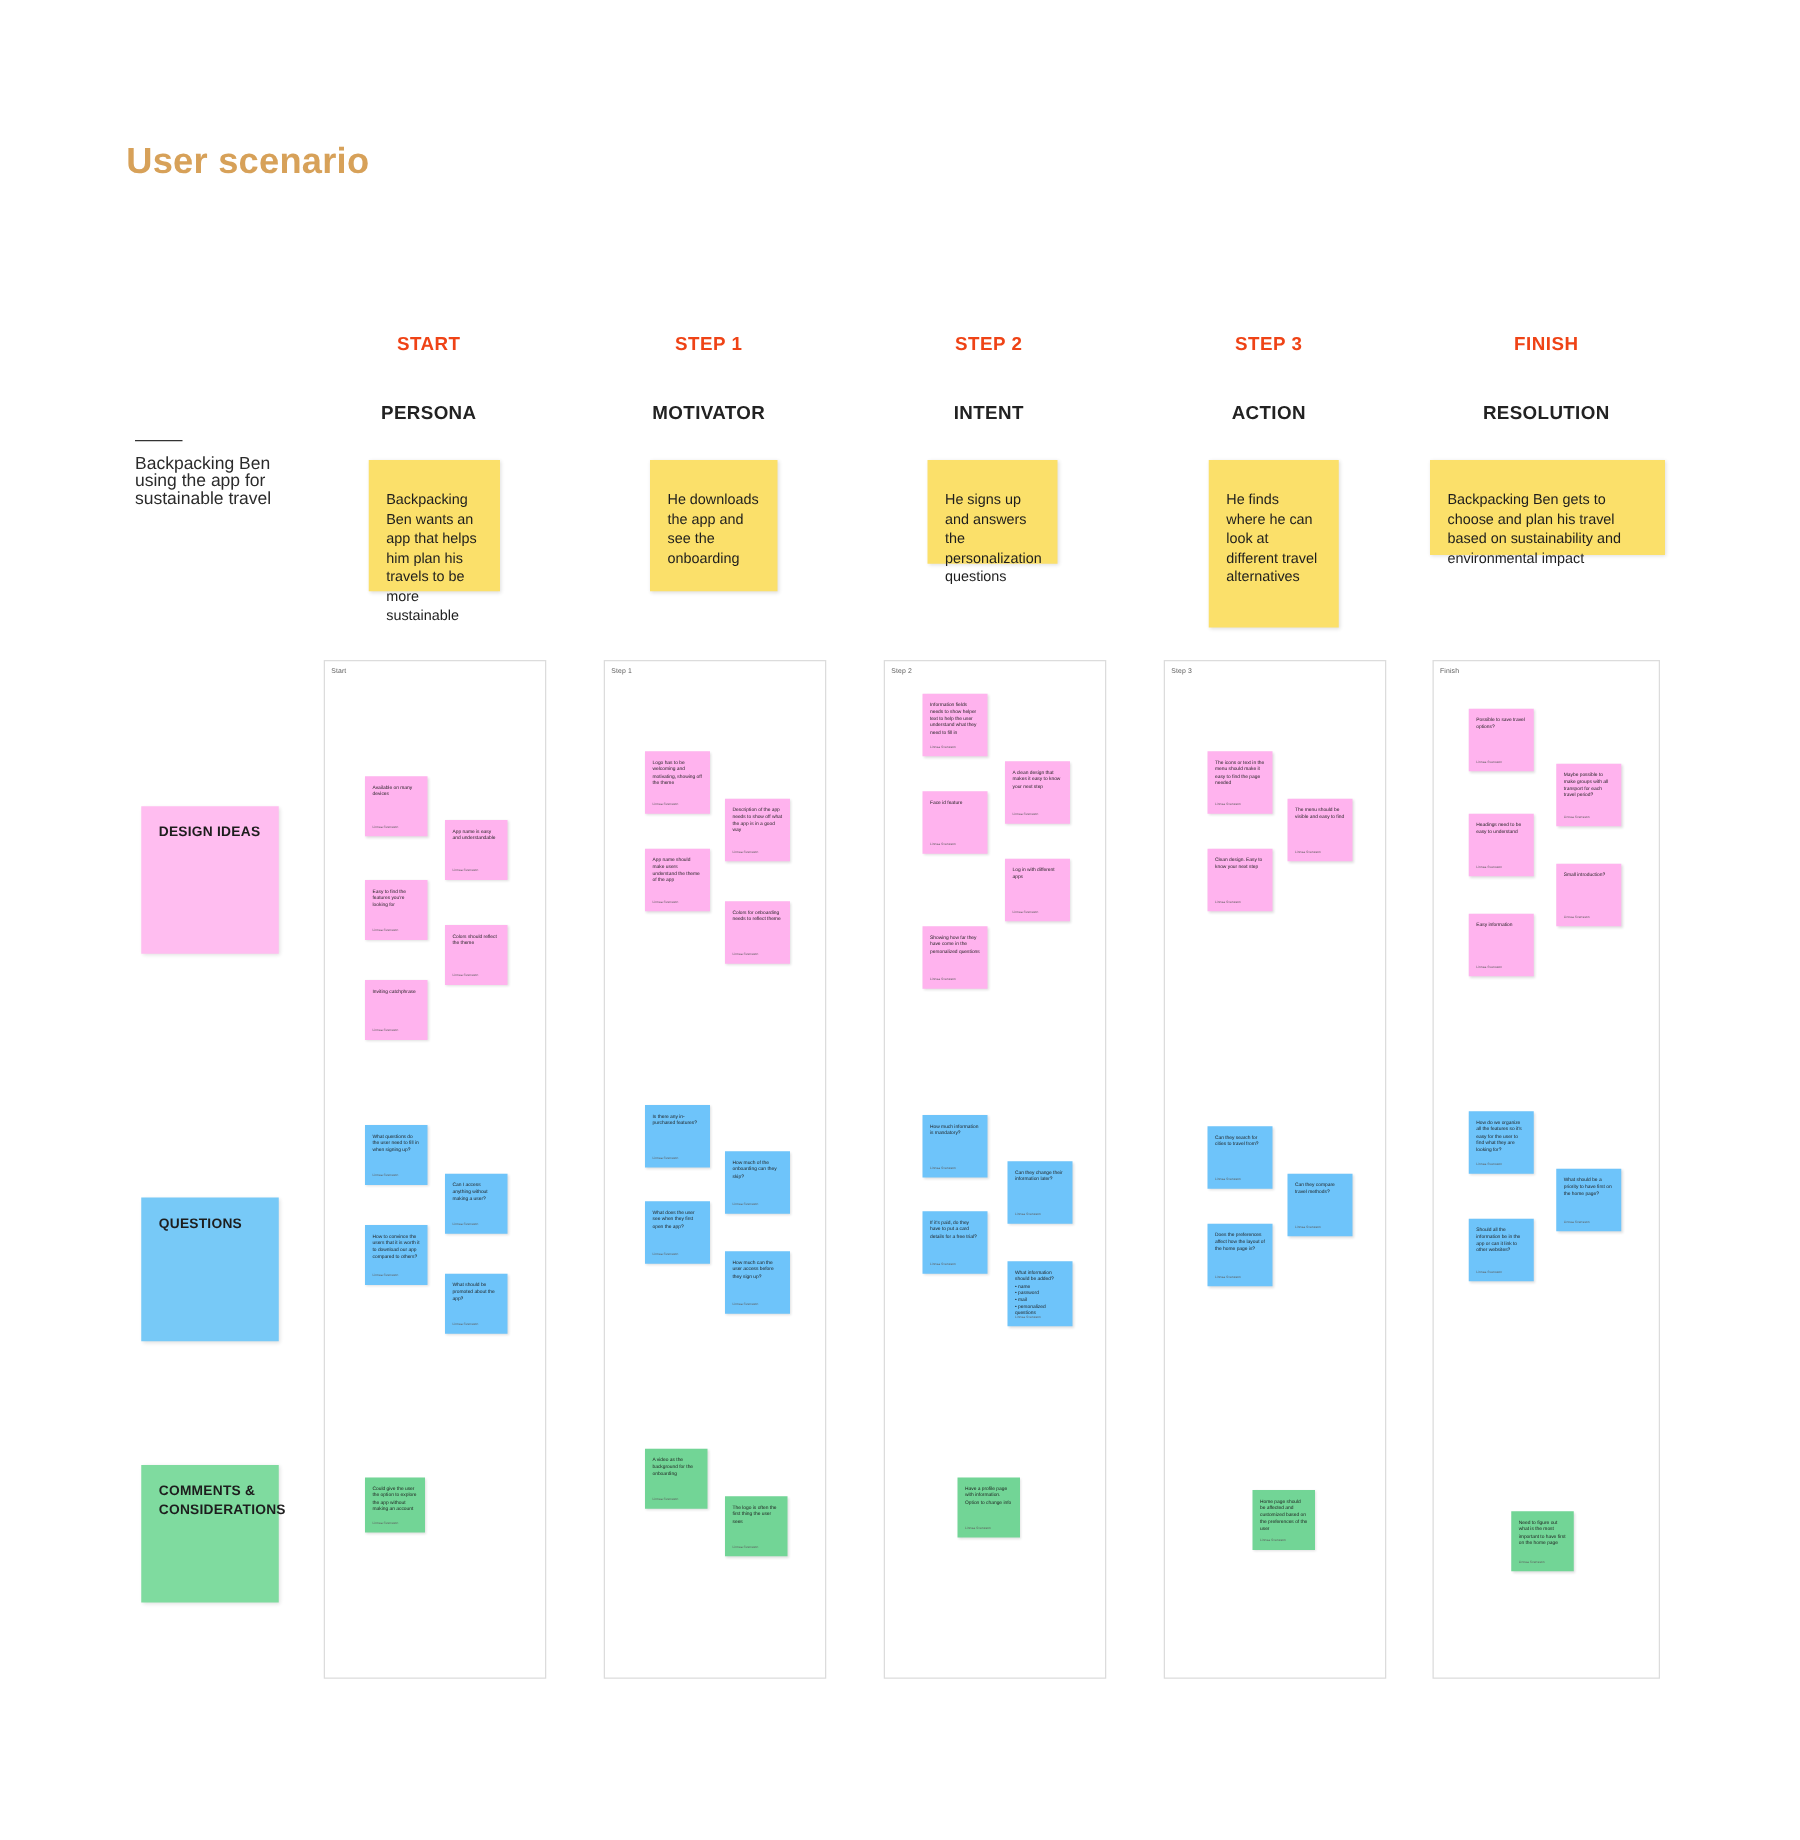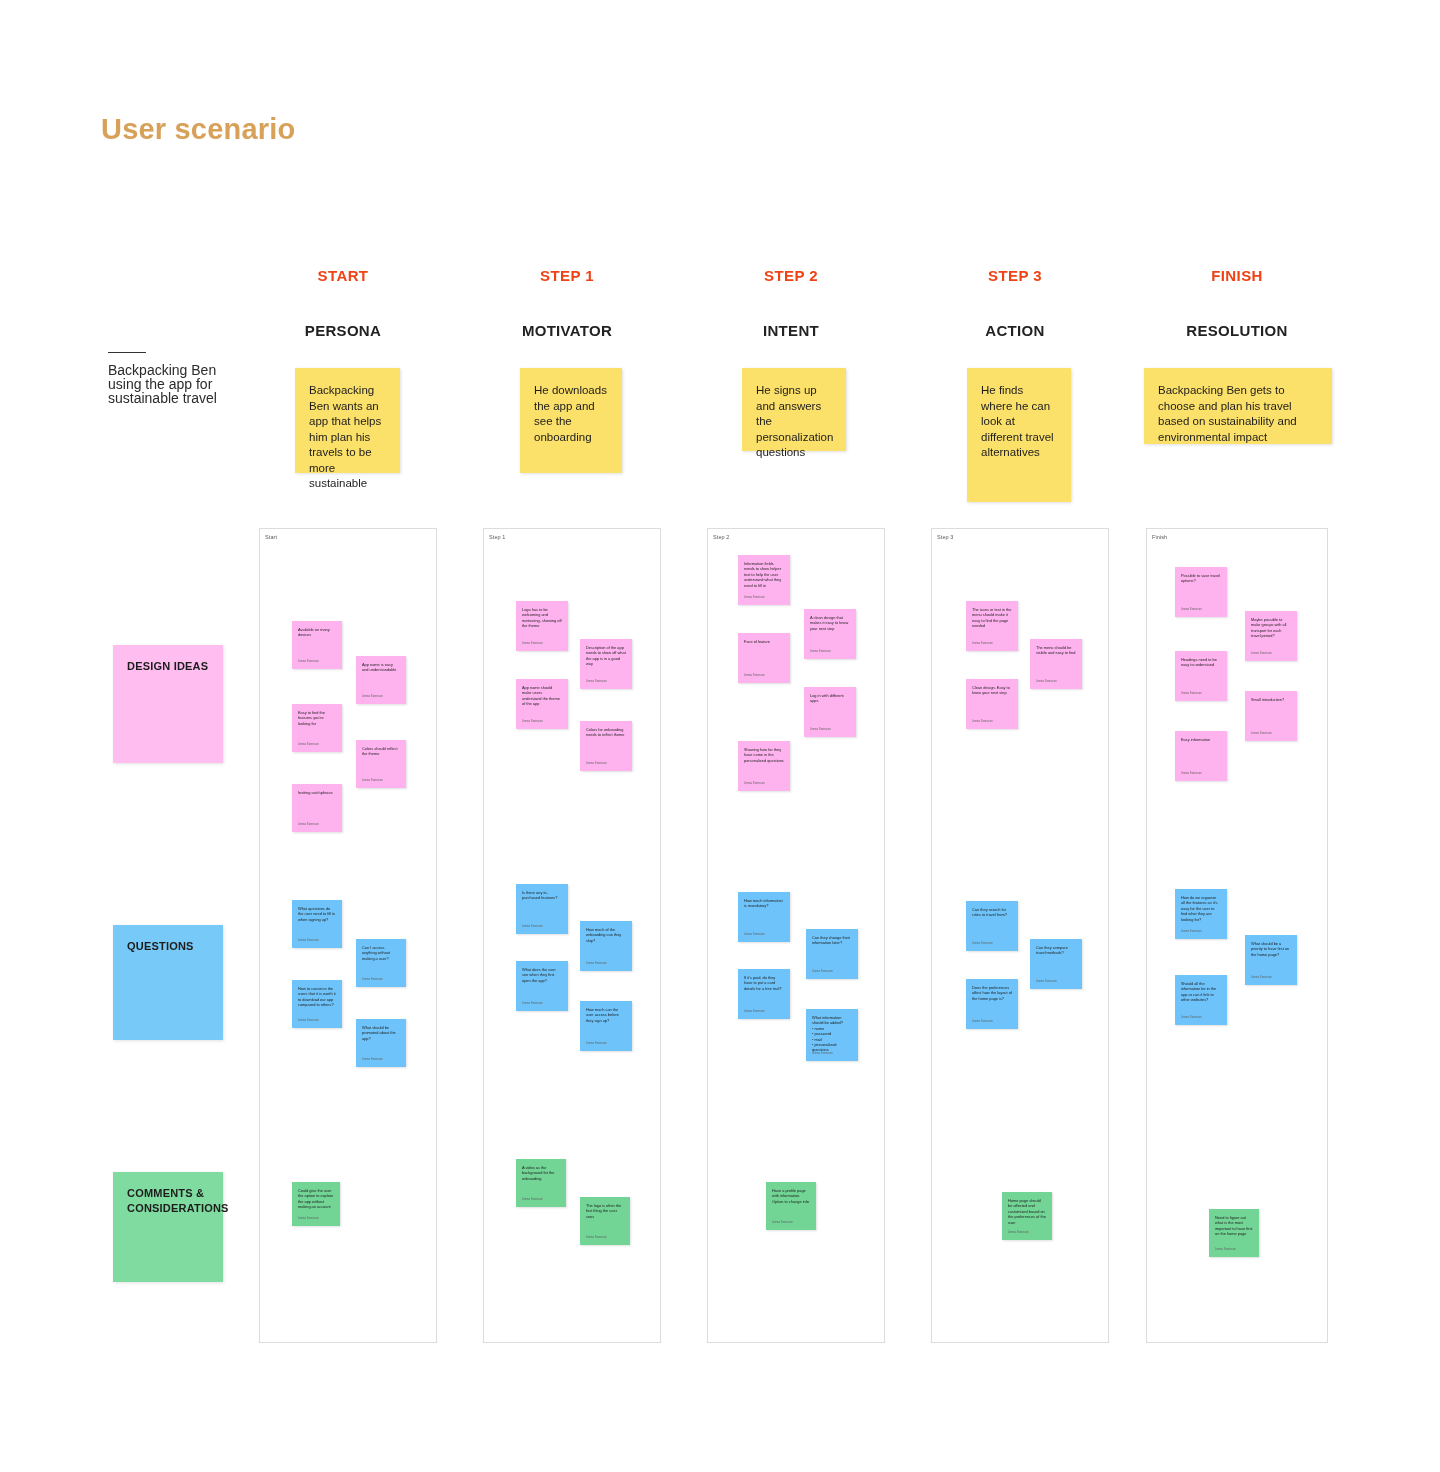--- a/index.html
+++ b/index.html
@@ -65,41 +65,41 @@
     font-weight: bold;
     color: #222;
     letter-spacing: 0.3px;
   }
 
   
   .summary-note {
     position: absolute;
     background: #fbe06a;
     box-shadow: 1px 1px 3px rgba(0,0,0,0.13);
-    padding: 15px 14px 14px 14px;
+    padding: 25px 14px 14px 14px;
     box-sizing: border-box;
     font-size: 11.5px;
     line-height: 15.5px;
     color: #1d1d1d;
   }
 
   
   .row-label {
     position: absolute;
     box-shadow: 1px 1px 3px rgba(0,0,0,0.12);
     padding: 14px 14px 0 14px;
     box-sizing: border-box;
     font-size: 11px;
     font-weight: bold;
     line-height: 15px;
     letter-spacing: 0.2px;
     color: #1d1d1d;
   }
   .row-label.pink  { background: #ffbdf0; }
-  .row-label.blue  { background: #77c9f7; }
+  .row-label.blue  { background: #77c9f7; margin-top: 33px; }
   .row-label.green { background: #7fdb9f; }
 
   
   .frame {
     position: absolute;
     border: 1px solid #dcdcdc;
     background: #ffffff;
     box-sizing: border-box;
   }
   .frame-label {

